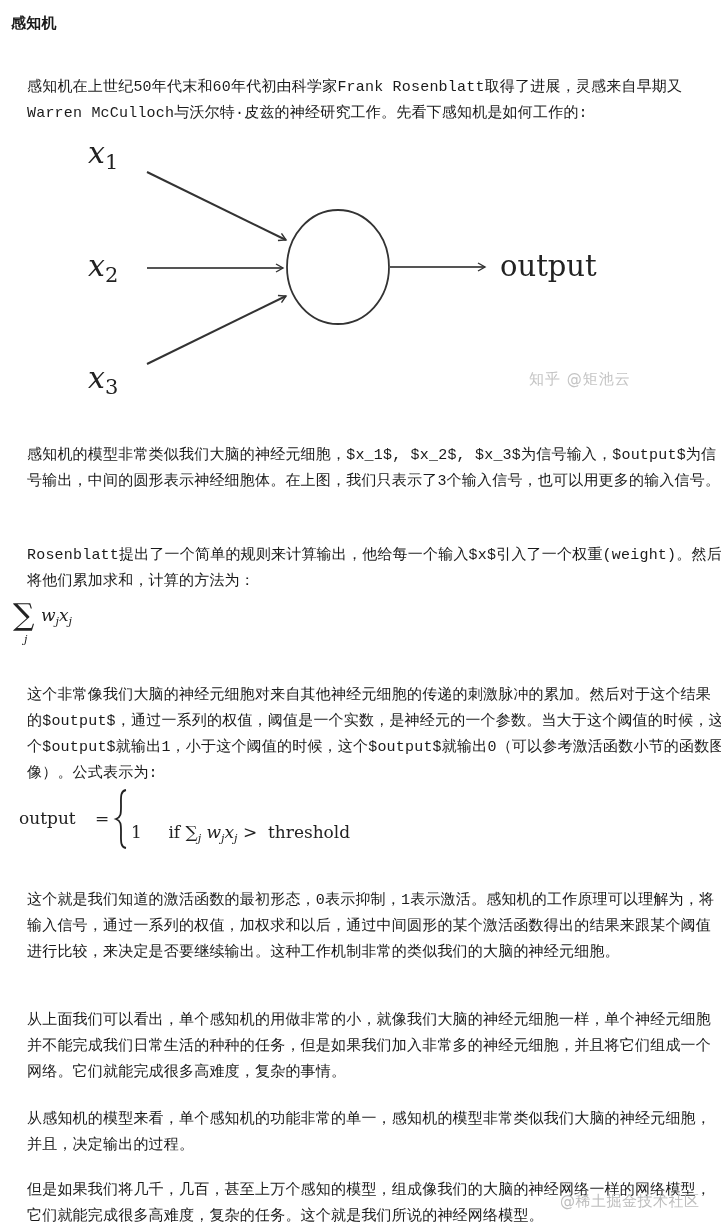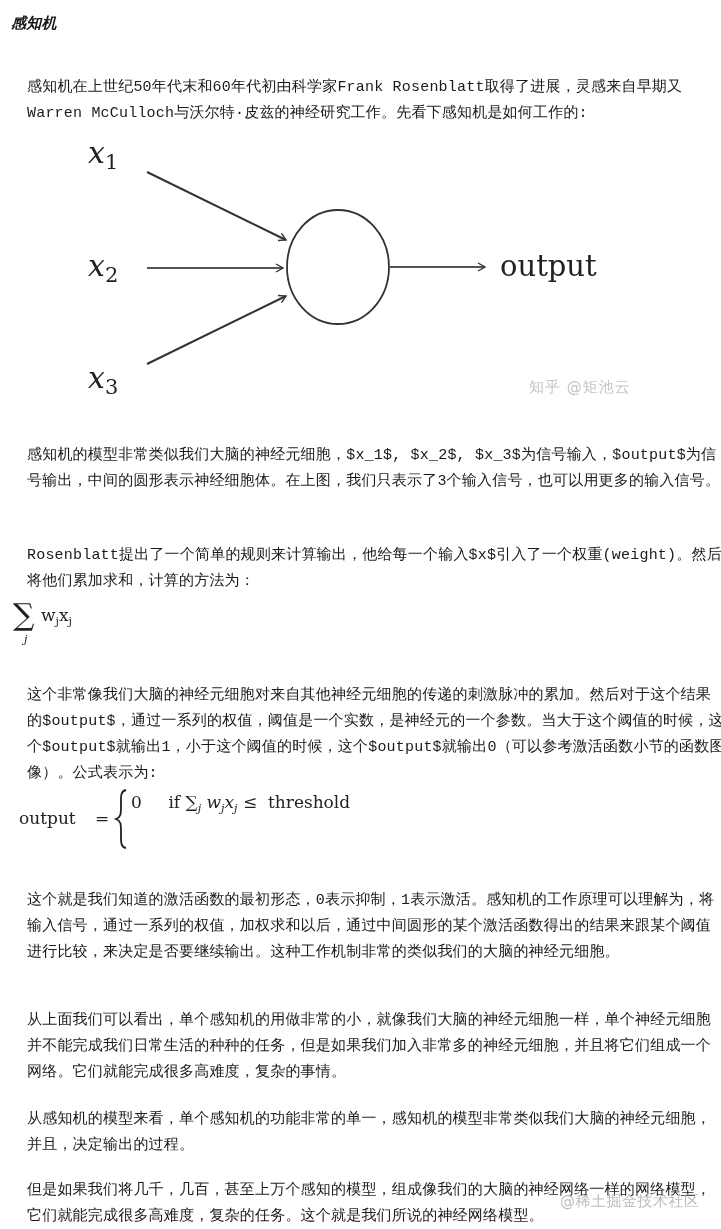--- a/index.html
+++ b/index.html
@@ -22,21 +22,20 @@
     width: 700px;
   }
   .title {
     position: absolute;
     left: 0;
     top: 12px;
     font-size: 15px;
     font-weight: bold;
     line-height: 22px;
     letter-spacing: 0.3px;
-    font-style: italic;
   }
   .para {
     position: absolute;
     left: 0;
     width: 698px;
     font-size: 15px;
     line-height: 26px;
     letter-spacing: 0.2px;
     margin: 16px;
     font-family: Liberation Mono, monospace;
@@ -80,20 +79,21 @@
     left: 13px;
     top: 36px;
     font-size: 11px;
     font-style: italic;
   }
   .sum-term {
     position: absolute;
     left: 30px;
     top: 8px;
     font-size: 17px;
+    font-style: italic;
   }
   .sum-term sub { font-size: 11px; }
   .piecewise {
     left: 8px;
     top: 786px;
     width: 360px;
     height: 66px;
   }
   .pw-lhs {
     position: absolute;
@@ -157,44 +157,44 @@
 
       <line x1="136" y1="54" x2="275" y2="122" stroke="#333" stroke-width="2" marker-end="url(#arrowhead)"></line>
       <line x1="136" y1="150" x2="272" y2="150" stroke="#555" stroke-width="2" marker-end="url(#arrowhead)"></line>
       <line x1="136" y1="246" x2="275" y2="178" stroke="#333" stroke-width="2" marker-end="url(#arrowhead)"></line>
 
       <ellipse cx="327" cy="149" rx="51" ry="57" fill="none" stroke="#333" stroke-width="1.8"></ellipse>
 
       <line x1="378" y1="149" x2="474" y2="149" stroke="#555" stroke-width="2" marker-end="url(#arrowhead)"></line>
       <text x="489" y="158" font-family="DejaVu Serif, serif" font-size="29" fill="#222">output</text>
     </svg>
-    <div class="watermark-zhihu" style="top:252px;margin-top:8px;">知乎 @矩池云</div>
+    <div class="watermark-zhihu" style="top:252px;">知乎 @矩池云</div>
   </div>
 
   <p class="para" style="top:427px">感知机的模型非常类似我们大脑的神经元细胞，$x_1$, $x_2$, $x_3$为信号输入，$output$为信号输出，中间的圆形表示神经细胞体。在上图，我们只表示了3个输入信号，也可以用更多的输入信号。</p>
 
   <p class="para" style="top:527px">Rosenblatt提出了一个简单的规则来计算输出，他给每一个输入$x$引入了一个权重(weight)。然后将他们累加求和，计算的方法为：</p>
 
   <div class="math sum-formula">
     <span class="sigma">∑</span>
     <span class="sigma-sub">j</span>
     <span class="sum-term"><span>w</span><sub>j</sub><span>x</span><sub>j</sub></span>
   </div>
 
   <p class="para" style="top:667px">这个非常像我们大脑的神经元细胞对来自其他神经元细胞的传递的刺激脉冲的累加。然后对于这个结果的$output$，通过一系列的权值，阈值是一个实数，是神经元的一个参数。当大于这个阈值的时候，这个$output$就输出1，小于这个阈值的时候，这个$output$就输出0（可以参考激活函数小节的函数图像）。公式表示为:</p>
 
   <div class="math piecewise">
     <span class="pw-lhs">output</span>
     <span class="pw-eq">=</span>
     <svg class="pw-brace" viewBox="0 0 16 62">
       <path d="M13,2 C7,3 8,10 8,18 C8,26 8,29 3,31 C8,33 8,36 8,44 C8,52 7,59 13,60" fill="none" stroke="#222" stroke-width="1.8"></path>
     </svg>
-    <div class="pw-row r0">
-      <span class="pw-val">0</span>
-      <span class="pw-cond"><span>if</span> <span>∑</span><sub>j</sub> <i>w</i><sub>j</sub><i>x</i><sub>j</sub> <span>≤</span>&nbsp; <span>threshold</span></span>
+    <div class="pw-row r1">
+      <span class="pw-val">1</span>
+      <span class="pw-cond"><span>if</span> <span>∑</span><sub>j</sub> <i>w</i><sub>j</sub><i>x</i><sub>j</sub> <span>&gt;</span>&nbsp; <span>threshold</span></span>
     </div>
   </div>
 
   <p class="para" style="top:872px">这个就是我们知道的激活函数的最初形态，0表示抑制，1表示激活。感知机的工作原理可以理解为，将输入信号，通过一系列的权值，加权求和以后，通过中间圆形的某个激活函数得出的结果来跟某个阈值进行比较，来决定是否要继续输出。这种工作机制非常的类似我们的大脑的神经元细胞。</p>
 
   <p class="para" style="top:992px">从上面我们可以看出，单个感知机的用做非常的小，就像我们大脑的神经元细胞一样，单个神经元细胞并不能完成我们日常生活的种种的任务，但是如果我们加入非常多的神经元细胞，并且将它们组成一个网络。它们就能完成很多高难度，复杂的事情。</p>
 
   <p class="para" style="top:1091px">从感知机的模型来看，单个感知机的功能非常的单一，感知机的模型非常类似我们大脑的神经元细胞，并且，决定输出的过程。</p>
 
   <p class="para" style="top:1162px">但是如果我们将几千，几百，甚至上万个感知的模型，组成像我们的大脑的神经网络一样的网络模型，它们就能完成很多高难度，复杂的任务。这个就是我们所说的神经网络模型。</p>

